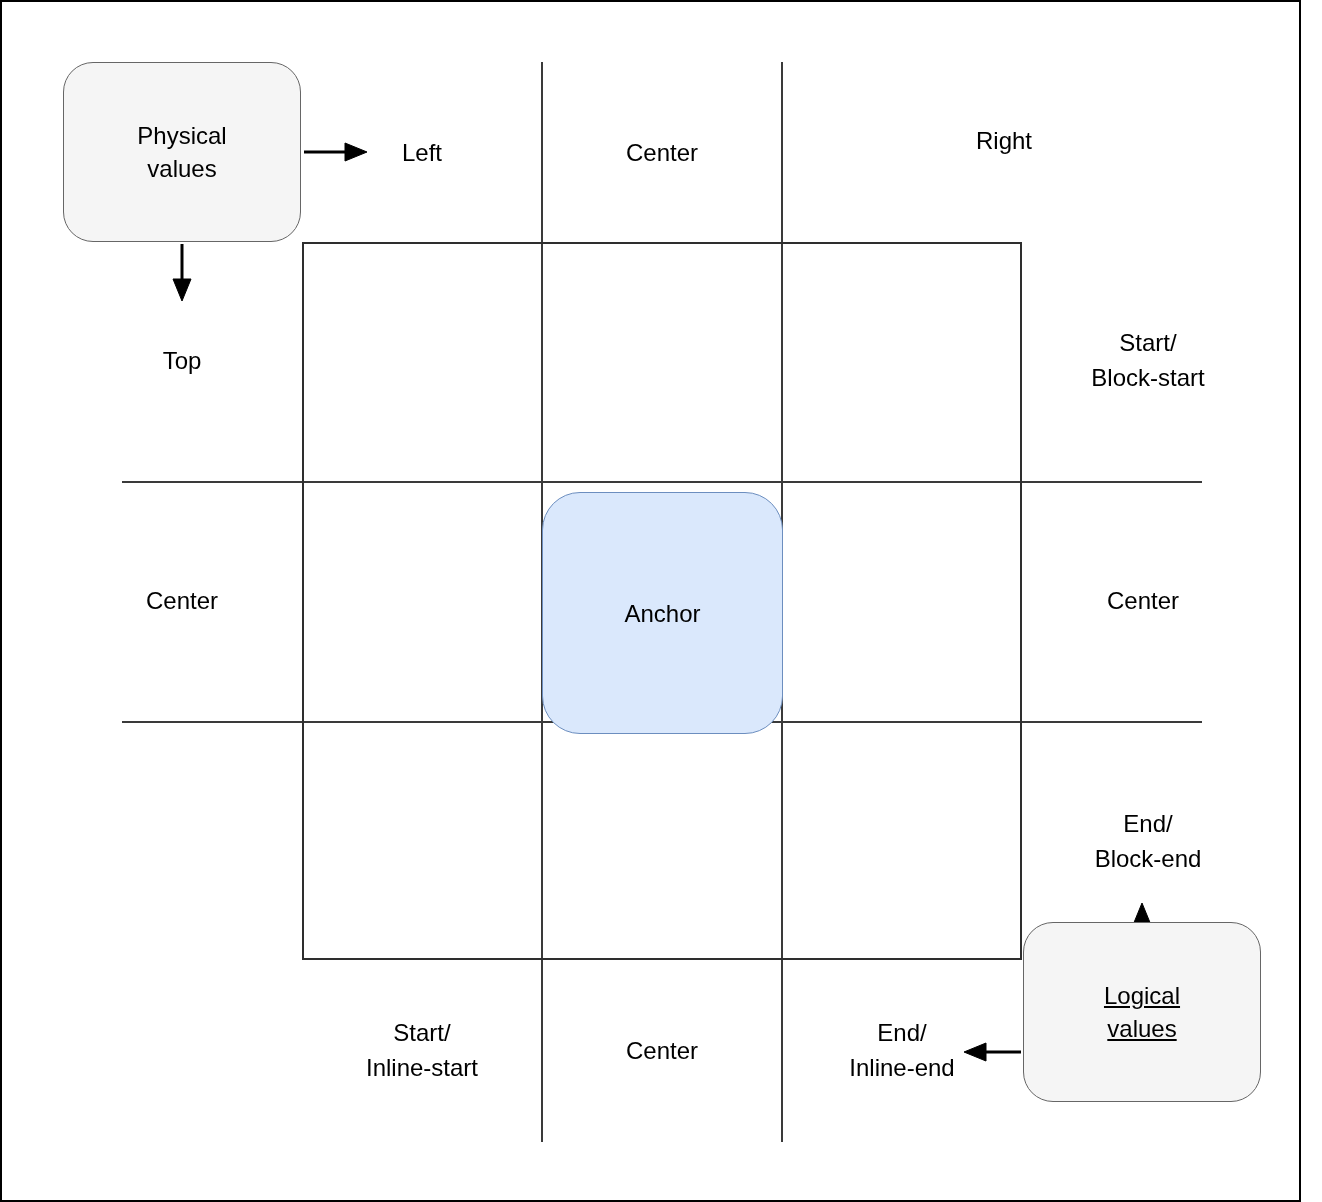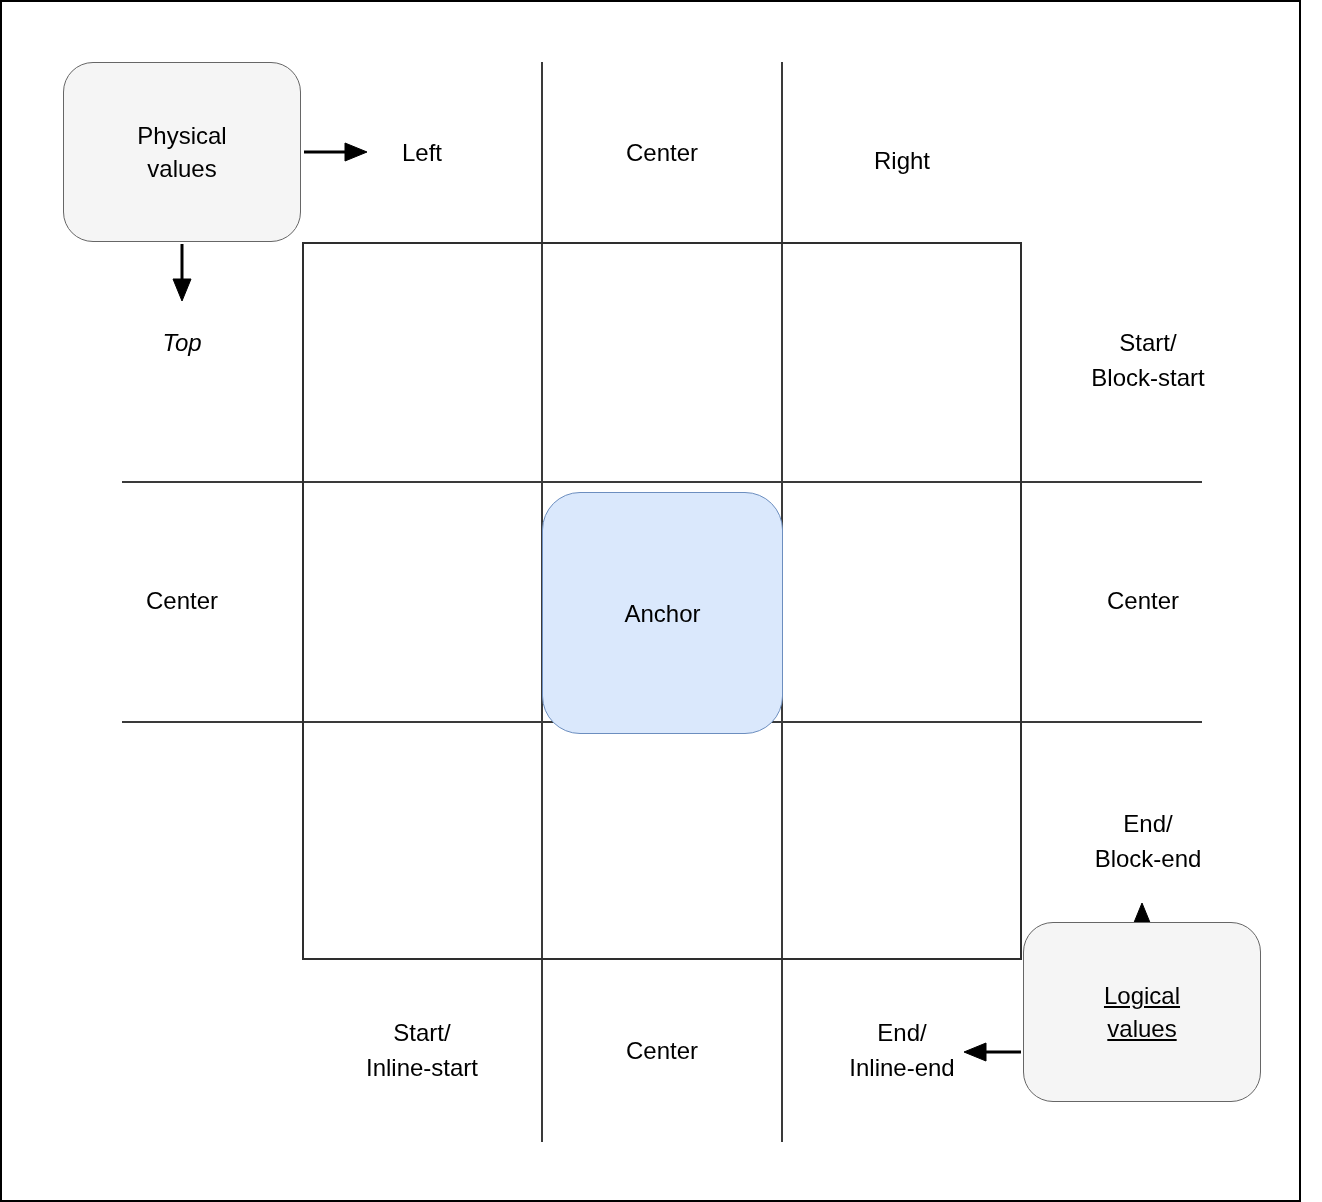--- a/index.html
+++ b/index.html
@@ -87,22 +87,22 @@
     position: absolute;
     transform: translate(-50%, -50%);
     font-size: 24px;
     line-height: 35px;
     text-align: center;
     white-space: pre-line;
     width: 260px;
   }
   .lbl.top-left      { left: 420px;  top: 150px; }
   .lbl.top-center    { left: 660px;  top: 150px; }
-  .lbl.top-right     { left: 900px;  top: 158px; }
-  .lbl.left-top      { left: 180px;  top: 340px; font-style: italic; }
+  .lbl.top-right     { left: 900px;  top: 138px; text-align: right; }
+  .lbl.left-top      { left: 180px;  top: 358px; }
   .lbl.left-center   { left: 180px;  top: 598px; }
   .lbl.left-bottom   { left: 180px;  top: 839px; }
   .lbl.right-top     { left: 1146px; top: 358px; }
   .lbl.right-center  { left: 1141px; top: 598px; }
   .lbl.right-bottom  { left: 1146px; top: 839px; }
   .lbl.bottom-left   { left: 420px;  top: 1048px; }
   .lbl.bottom-center { left: 660px;  top: 1048px; }
   .lbl.bottom-right  { left: 900px;  top: 1048px; }
   
   .arrows {

